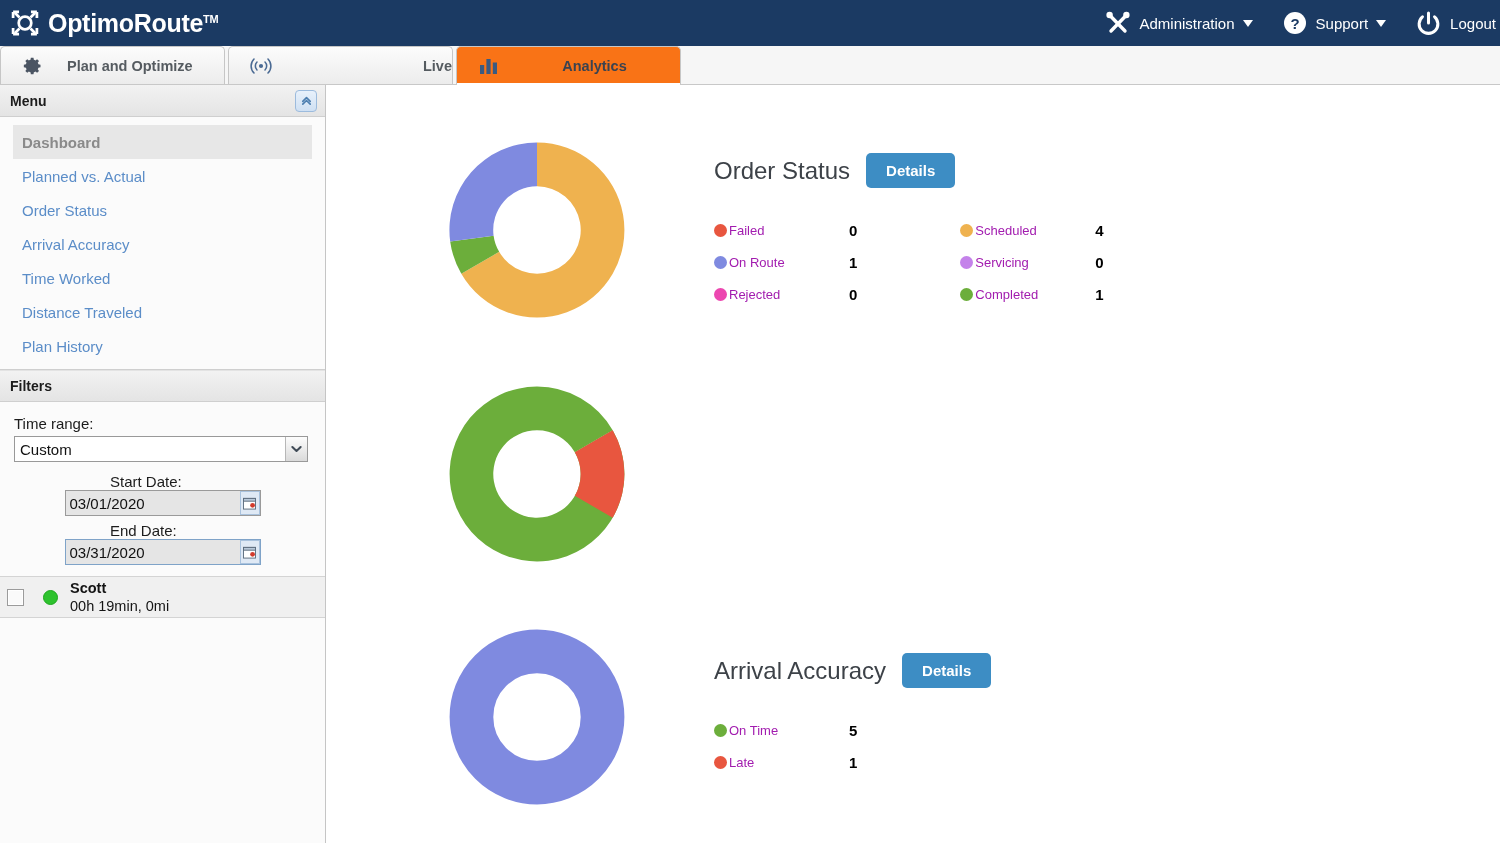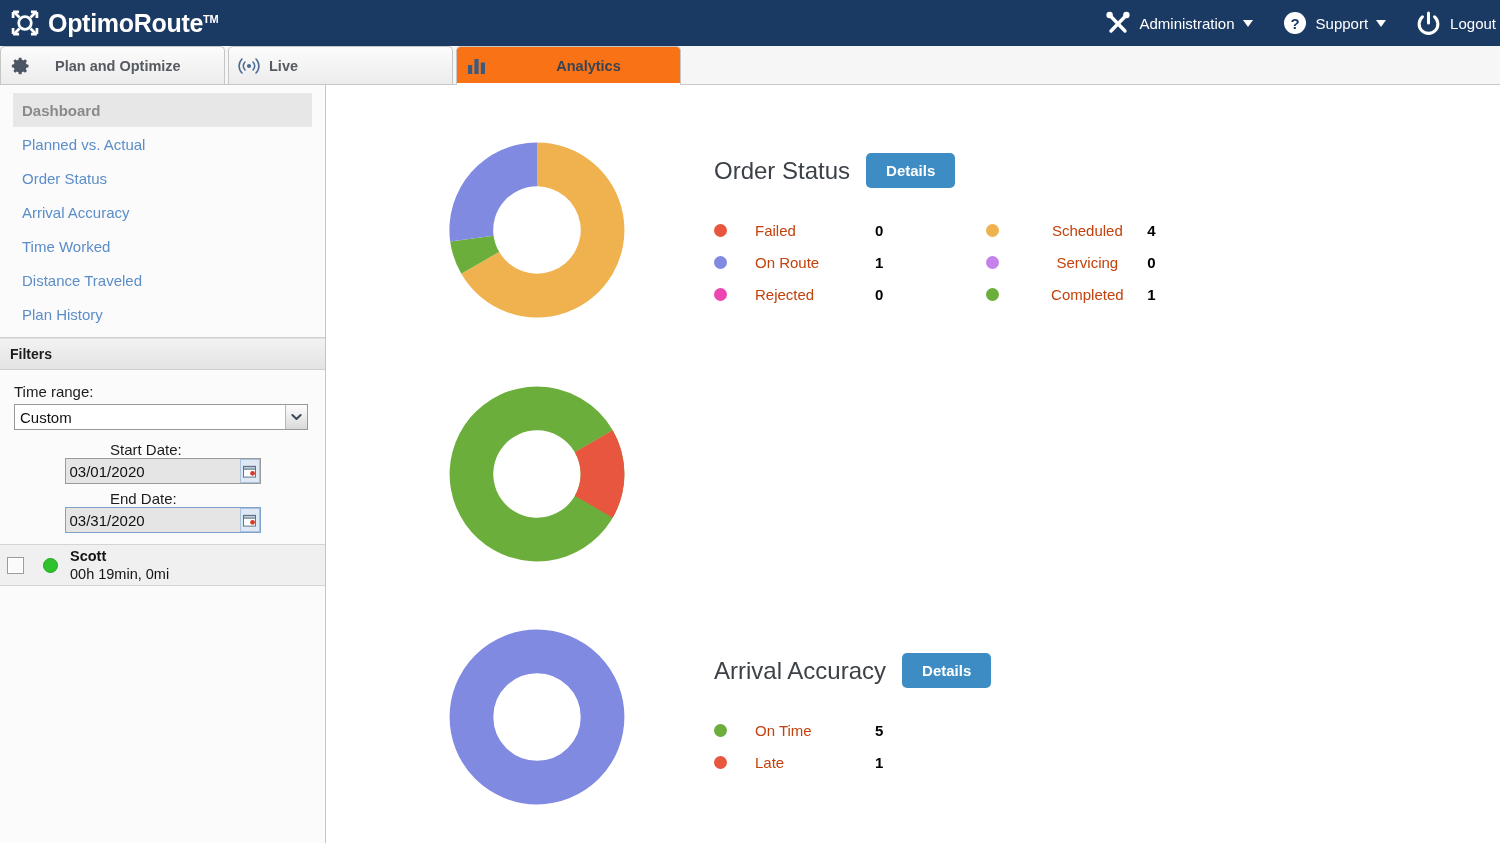--- a/index.html
+++ b/index.html
@@ -52,37 +52,38 @@
   }
   .tab {
     position: relative;
     height: 38px; display: flex; align-items: center;
     background: linear-gradient(to bottom, #fcfcfc 0%, #ececec 100%);
     border: 1px solid #c6c6c6;
     border-bottom: none;
     border-radius: 5px 5px 0 0;
     margin-right: 3px;
     cursor: pointer;
+    padding-left: 12px;
   }
   .tab.active {
     background: #f97316;
     z-index: 3;
   }
   .tab.active:after {
     content:''; position:absolute; left:0; right:0; bottom:-1px; height:2px; background:#ffffff;
   }
   .tab .tab-icon { width: 40px; display: flex; justify-content: center; align-items: center; }
   .tab .tab-label {
     font-size: 14.5px; font-weight: bold; color: #555b60;
     padding: 0 26px 0 10px; white-space: nowrap;
   }
   .tab.t1 { width: 225px; }
   .tab.t1 .tab-label { flex: 1; text-align: left; padding-left: 14px; }
   .tab.t2 { width: 225px; }
-  .tab.t2 .tab-label { flex: 1; text-align: left; padding: 0; }
+  .tab.t2 .tab-label { flex: 1; text-align: right; padding: 0; }
   .tab.t3 { width: 225px; }
   .tab.t3 .tab-label { flex: 1; text-align: center; padding: 0; color: #3b4350; }
 
   
   .sidebar {
     position: absolute; left: 0; top: 85px;
     width: 326px; height: 758px;
     background: #fbfbfb;
     border-right: 1px solid #c5c5c5;
   }
@@ -208,24 +209,24 @@
     color: #ffffff;
     font-family: "Liberation Sans", sans-serif;
     font-size: 15px; font-weight: bold;
     border: none; border-radius: 5px;
     padding: 9px 20px;
     cursor: pointer;
   }
 
   .legend { margin-top: 26px; display: flex; }
   .legend-col { display: flex; flex-direction: column; }
-  .legend-col + .legend-col { margin-left: 103px; text-align: center; }
+  .legend-col + .legend-col { margin-left: 103px; }
   .legend-row { display: flex; align-items: center; height: 32px; }
   .lg-dot { width: 13px; height: 13px; border-radius: 50%; flex: 0 0 13px; }
-  .lg-label { font-size: 15px; color: #c2410c; margin-left: 28px; width: 120px; }
+  .lg-label { font-size: 13px; color: #a21caf; margin-left: 2px; width: 120px; }
   .lg-value { font-size: 15px; color: #000000; font-weight: bold; }
 </style>
 </head>
 <body>
 
 <div class="topbar">
   <div class="brand">
     <svg class="brand-logo" viewBox="0 0 40 40">
       <g fill="none" stroke="#ffffff" stroke-width="3.2">
         <circle cx="20" cy="20" r="7.4"></circle>
@@ -307,20 +308,29 @@
         <rect x="7.4" y="3" width="4.2" height="15"></rect>
         <rect x="13.8" y="6.5" width="4.2" height="11.5"></rect>
       </svg>
     </span>
     <span class="tab-label">Analytics</span>
   </div>
 </div>
 
 <div class="sidebar">
 
+  <div class="panel-head">
+    <span class="ph-title">Menu</span>
+    <span class="collapse-btn">
+      <svg width="13" height="13" viewBox="0 0 14 14" fill="none" stroke="#4d7fb0" stroke-width="1.8" stroke-linecap="round" stroke-linejoin="round">
+        <polyline points="3,8 7,4 11,8"></polyline>
+        <polyline points="3,11 7,7 11,11"></polyline>
+      </svg>
+    </span>
+  </div>
 
   <div class="menu-list">
     <div class="menu-item selected">
         <span>Dashboard</span>
       </div>
     <div class="menu-item">
         <span>Planned vs. Actual</span>
       </div>
     <div class="menu-item">
         <span>Order Status</span>

